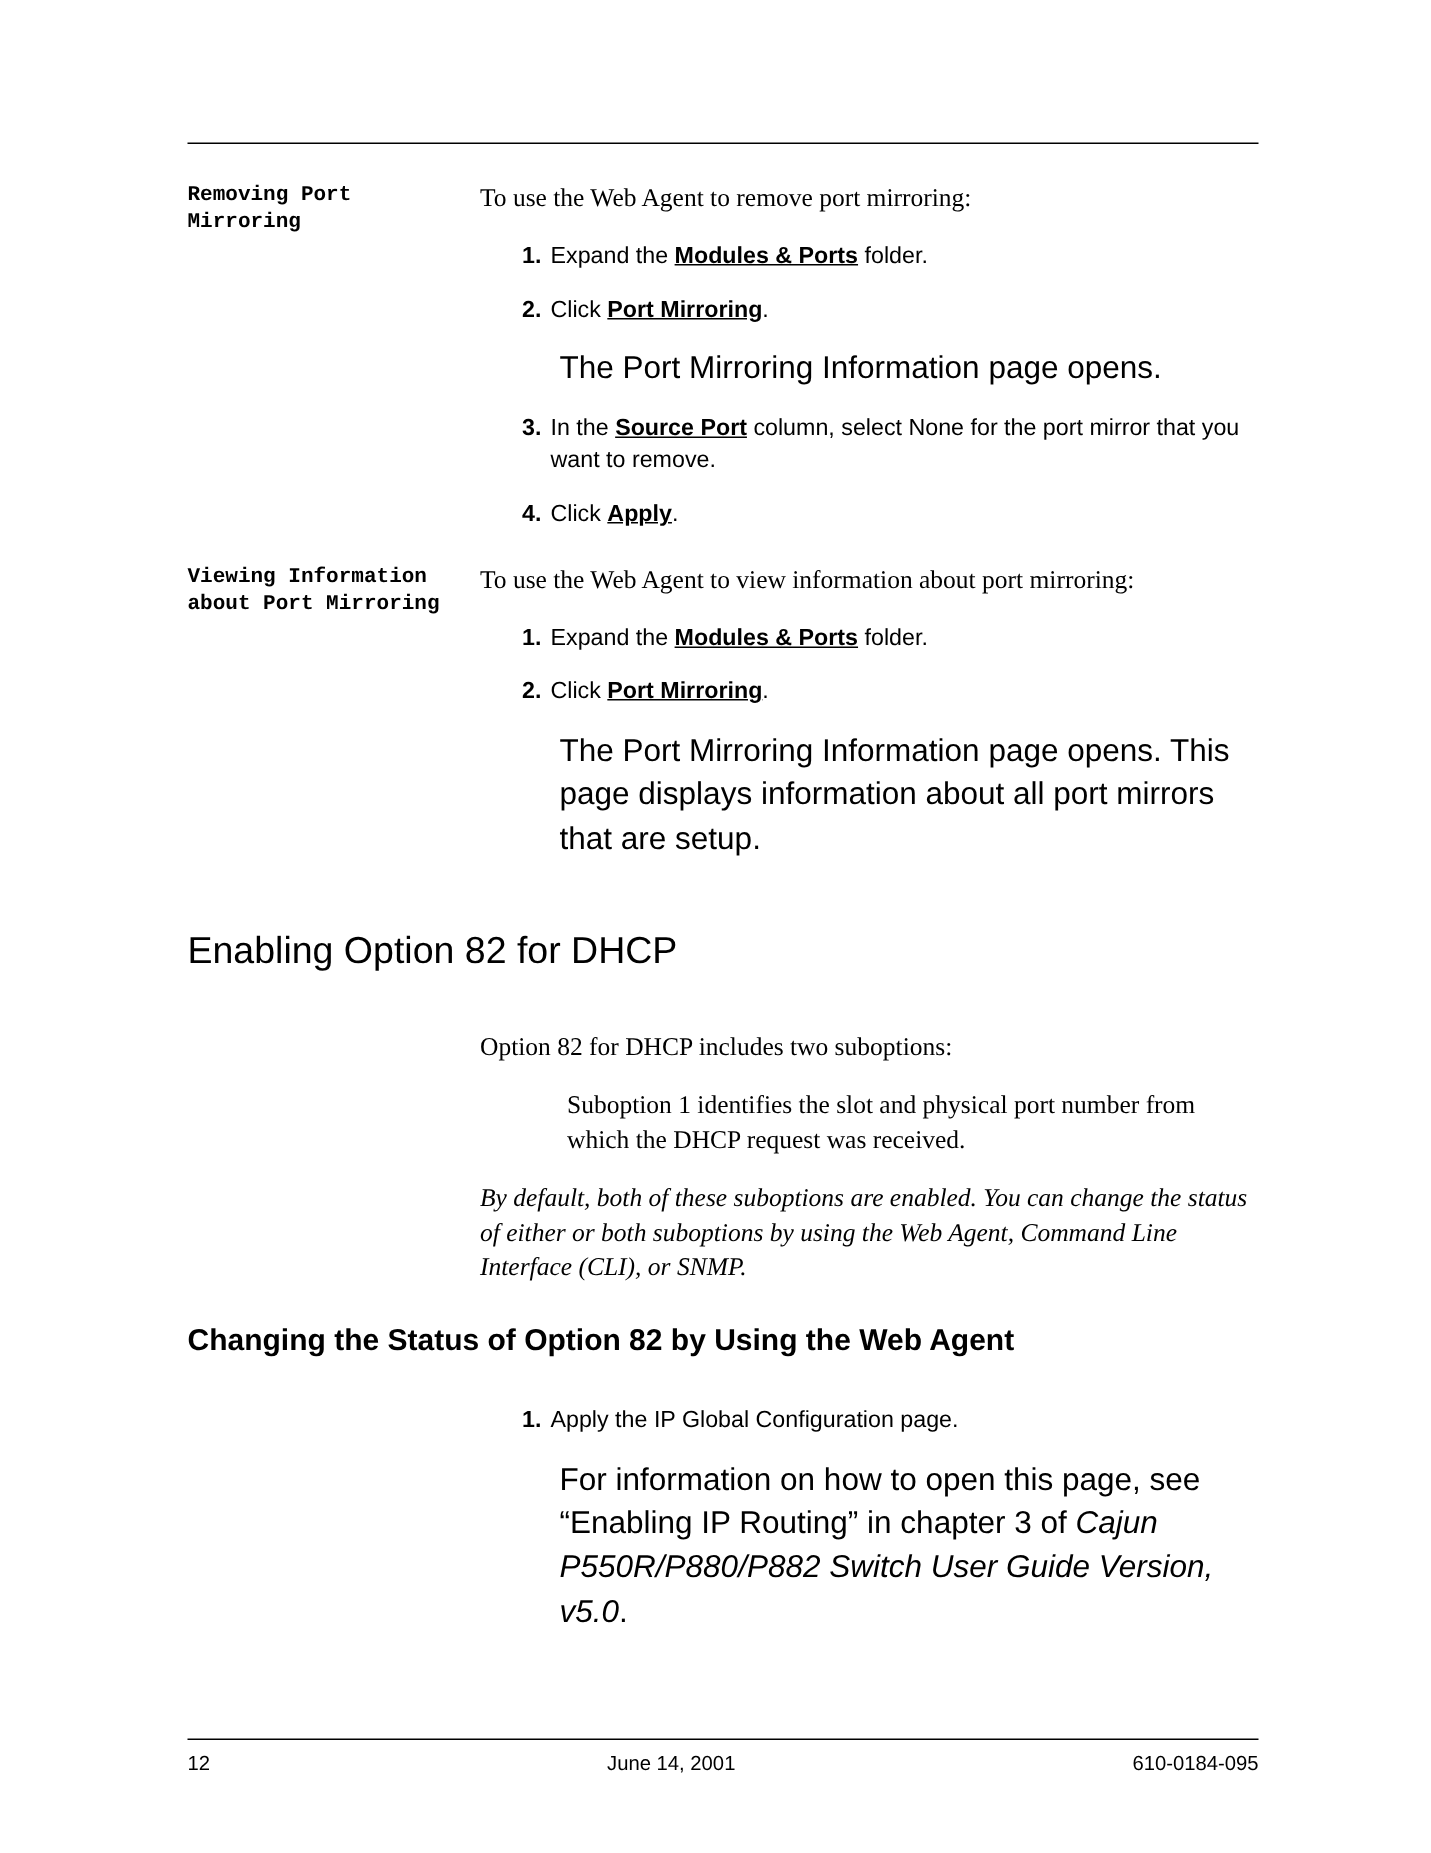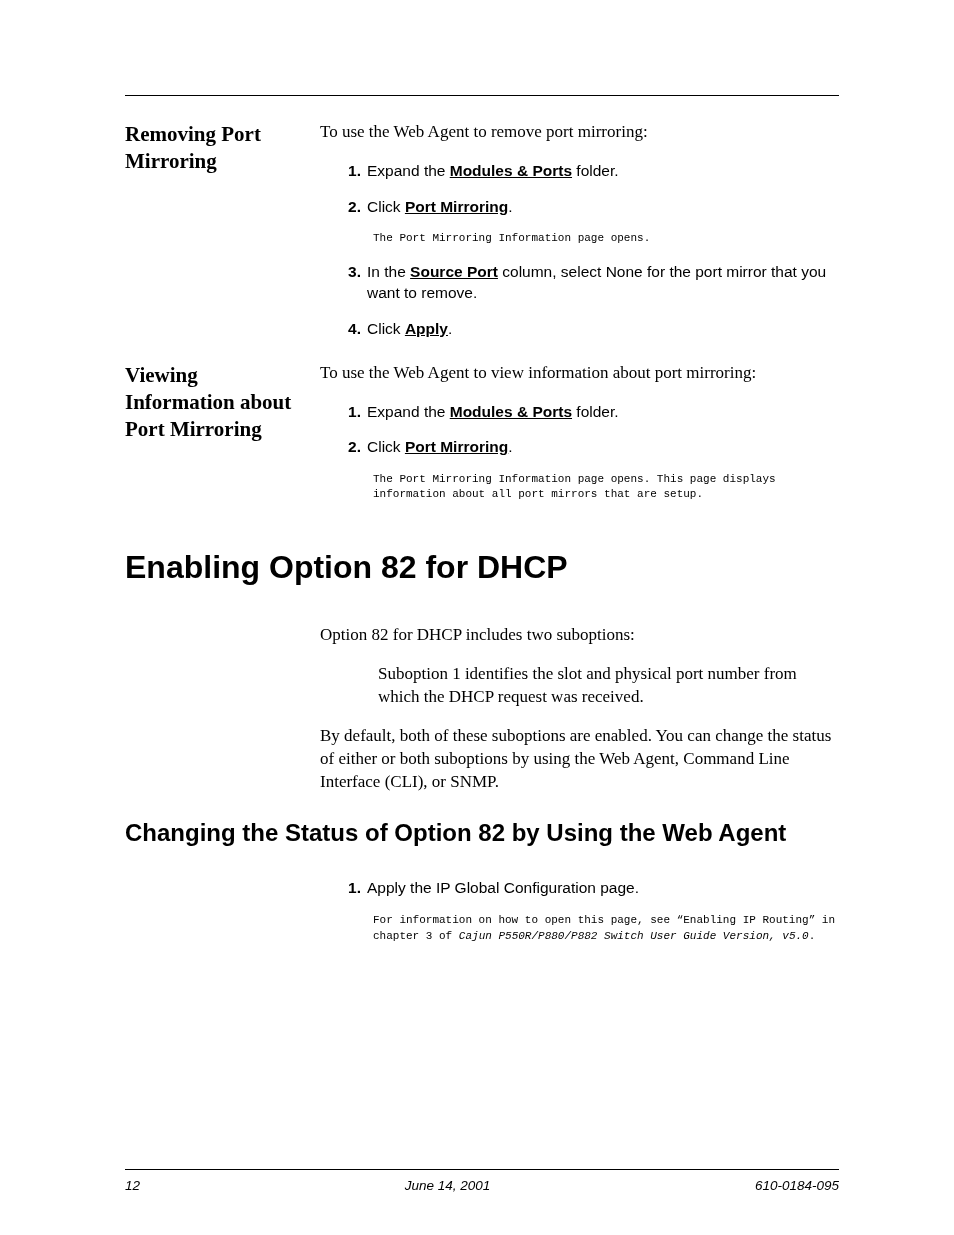--- a/index.html
+++ b/index.html
@@ -15,23 +15,23 @@
     .top-rule {
       border-top: 1px solid #000;
       margin-bottom: 25px;
     }
     .section-row {
       display: flex;
       align-items: flex-start;
       margin-bottom: 8px;
     }
     .side-heading {
-      font-family: Liberation Serif, serif;
+      font-family: Liberation Mono, monospace;
       font-weight: bold;
-      font-size: 21px;
+      font-size: 14px;
       line-height: 1.3;
       width: 195px;
       flex-shrink: 0;
       padding-right: 10px;
     }
     .body-col {
       flex: 1;
       font-size: 17px;
       line-height: 1.35;
     }
@@ -52,58 +52,57 @@
     }
     .step-num {
       font-weight: bold;
       min-width: 22px;
       text-align: right;
       padding-right: 6px;
     }
     .step-txt { flex: 1; }
     .step-txt .b { font-weight: bold; text-decoration: underline; }
     .step-result {
-      font-family: Liberation Mono, monospace;
-      font-size: 11px;
+      font-family: Liberation Sans, sans-serif;
+      font-size: 21px;
       line-height: 1.4;
       margin-left: 53px;
       margin-bottom: 14px;
     }
     .h1 {
       font-family: Verdana, Geneva, sans-serif;
-      font-weight: bold;
-      font-size: 32px;
+      font-weight: normal;
+      font-size: 25px;
       margin-top: 32px;
       margin-bottom: 38px;
     }
     .h2 {
       font-family: Verdana, Geneva, sans-serif;
       font-weight: bold;
-      font-size: 24px;
+      font-size: 20px;
       margin-top: 26px;
       margin-bottom: 30px;
     }
     .full-body {
       margin-left: 195px;
       font-size: 17px;
       line-height: 1.35;
     }
     .subopt {
       margin-left: 58px;
       margin-top: 16px;
       margin-bottom: 16px;
       font-family: Georgia, 'Times New Roman', serif;
     }
     .step-result .it { font-style: italic; }
     .footer {
       position: absolute;
-      bottom: 42px;
+      bottom: 52px;
       left: 125px;
       right: 115px;
-      font-style: italic;
     }
     .footer-rule {
       border-top: 1px solid #000;
       margin-bottom: 8px;
     }
     .footer-row {
       display: flex;
       justify-content: space-between;
       font-family: Verdana, Geneva, sans-serif;
       font-size: 13.5px;
@@ -158,21 +157,21 @@
     </ol>
     <div class="step-result">The Port Mirroring Information page opens. This page displays information about all port mirrors that are setup.</div>
   </div>
 </div>
 
 <h1 class="h1">Enabling Option 82 for DHCP</h1>
 
 <div class="full-body">
   <div class="intro-para">Option 82 for DHCP includes two suboptions:</div>
   <div class="subopt">Suboption 1 identifies the slot and physical port number from which the DHCP request was received.</div>
-  <div class="intro-para" style="">By default, both of these suboptions are enabled. You can change the status of either or both suboptions by using the Web Agent, Command Line Interface (CLI), or SNMP.</div>
+  <div class="intro-para" style="font-style:italic;">By default, both of these suboptions are enabled. You can change the status of either or both suboptions by using the Web Agent, Command Line Interface (CLI), or SNMP.</div>
 </div>
 
 <h2 class="h2">Changing the Status of Option 82 by Using the Web Agent</h2>
 
 <div class="full-body">
   <ol class="step-list">
     <li class="step-item">
       <span class="step-num">1.</span>
       <span class="step-txt">Apply the IP Global Configuration page.</span>
     </li>

